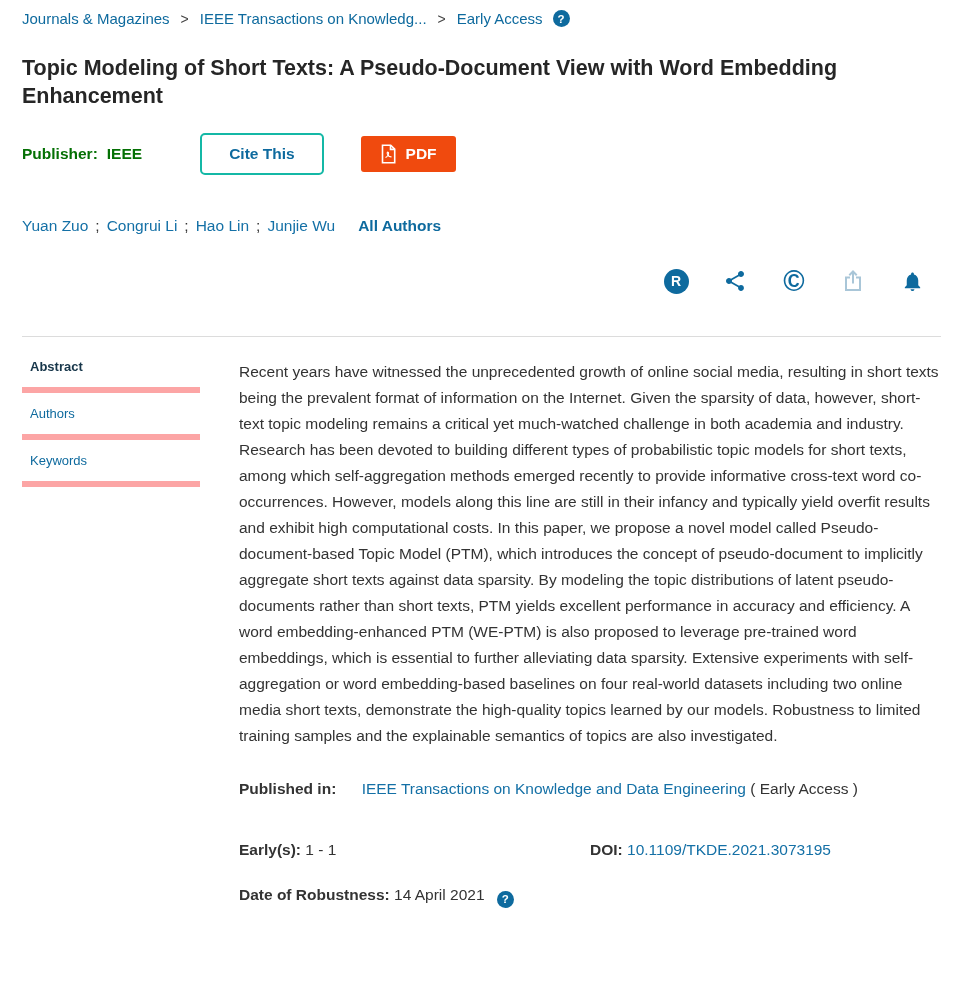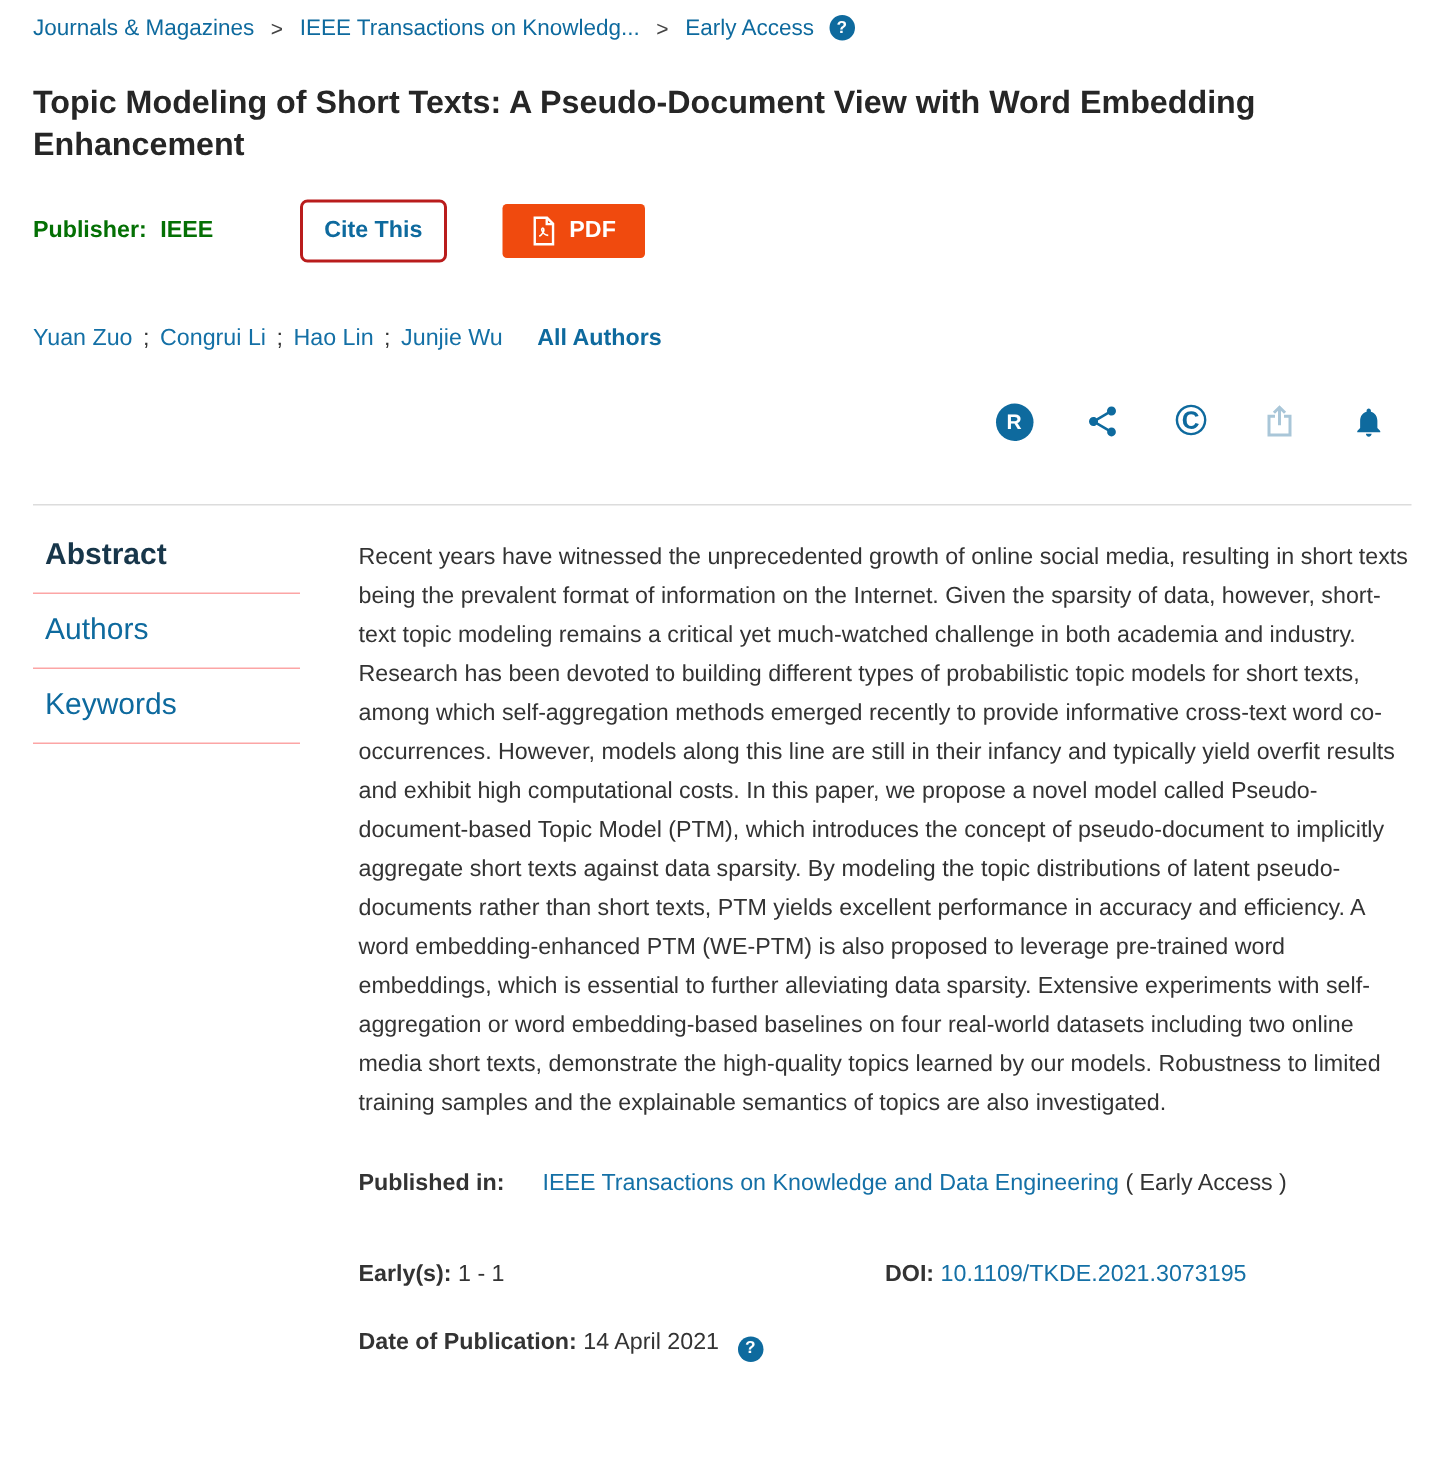--- a/index.html
+++ b/index.html
@@ -26,22 +26,22 @@
   .title {
     margin-top: 27px; font-size: 21.5px; font-weight: bold; color: #262626;
     line-height: 28px; max-width: 820px;
   }
 
   
   .pub-row { margin-top: 23px; display: flex; align-items: center; }
   .pub-label, .pub-value { color: #047004; font-weight: bold; font-size: 15.5px; }
   .pub-value { margin-left: 9px; }
   .cite-btn {
-    margin-left: 58px; background: #fff; border: 2px solid #b91c1c; border-radius: 5px;
-    color: #0e6a9e; font-weight: bold; font-size: 15.5px; padding: 10px 14px; cursor: pointer;
+    margin-left: 58px; background: #fff; border: 2px solid #14b8a6; border-radius: 5px;
+    color: #0e6a9e; font-weight: bold; font-size: 15.5px; padding: 10px 27px; cursor: pointer;
     font-family: inherit;
   }
   .pdf-btn {
     margin-left: 37px; background: #f04a0e; border: none; border-radius: 3px;
     color: #ffffff; font-weight: bold; font-size: 15.5px; padding: 8px 19px; cursor: pointer;
     display: inline-flex; align-items: center; gap: 9px; font-family: inherit;
   }
 
   
   .authors-row { margin-top: 42px; font-size: 15.5px; display: flex; align-items: baseline; }
@@ -62,22 +62,22 @@
   }
   .copyright-glyph { color: #0e6a9e; font-size: 29px; font-weight: bold; line-height: 1; }
 
   
   .main-divider { border: none; border-top: 1px solid #dcdcdc; margin-top: 39px; }
 
   
   .content { display: flex; margin-top: 9px; }
   .sidebar { width: 178px; flex-shrink: 0; }
   .side-item {
-    display: block; padding: 13px 0 13px 8px; border-bottom: 1px solid #fca5a5;
-    font-size: 20px; color: #0e6a9e; text-decoration: none; cursor: pointer;
+    display: block; padding: 13px 0 13px 8px; border-bottom: 6px solid #fca5a5;
+    font-size: 13px; color: #0e6a9e; text-decoration: none; cursor: pointer;
   }
   .side-item.active { color: #17364a; font-weight: bold; }
 
   .main-col { margin-left: 39px; flex: 1; font-size: 15.5px; line-height: 26px; padding-top: 13px; }
   .abs-heading { font-weight: bold; }
   .abs-text { margin: 0; color: #333; }
 
   .published-in { margin-top: 27px; }
   .published-in .lbl { font-weight: bold; }
   .published-in a { color: #1470a6; text-decoration: none; cursor: pointer; margin-left: 21px; }
@@ -180,20 +180,20 @@
       <div class="meta-grid">
         <div class="meta-item">
           <span class="lbl">Early(s):</span>
           <span>1 - 1</span>
         </div>
         <div class="meta-item">
           <span class="lbl">DOI:</span>
           <a>10.1109/TKDE.2021.3073195</a>
         </div>
         <div class="meta-item">
-          <span class="lbl">Date of Publication:</span>
+          <span class="lbl">Date of Robustness:</span>
           <span>14 April 2021</span>
           <span class="help-icon">?</span>
         </div>
       </div>
     </div>
   </div>
 </div>
 
 </body></html>

